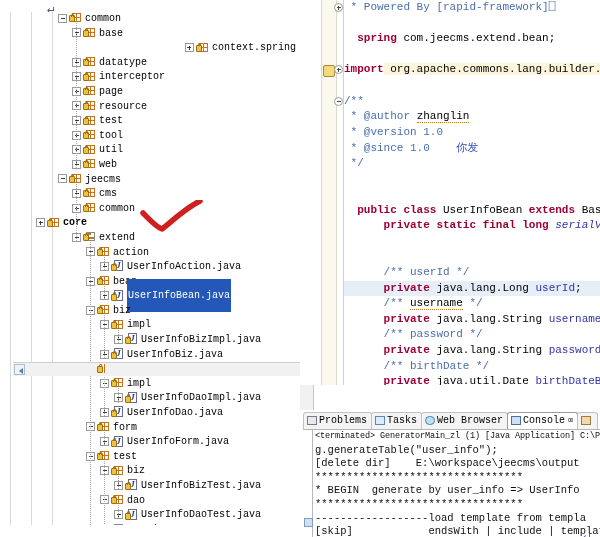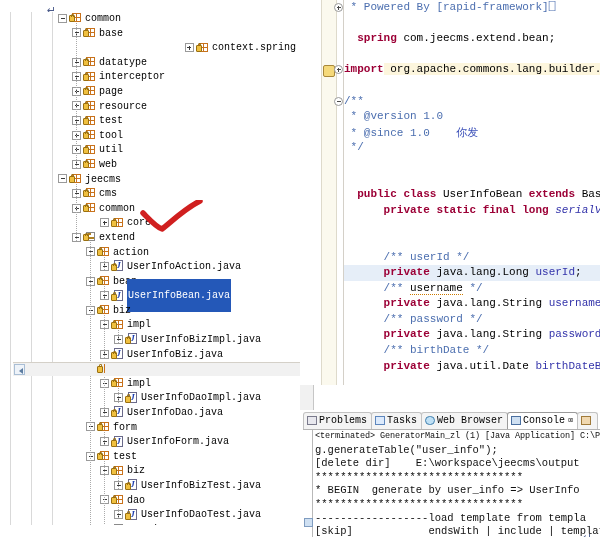--- a/index.html
+++ b/index.html
@@ -440,21 +440,21 @@
         <div class="trow" style="padding-left: 72px;"><span class="exp plus"></span><span class="ic ic-pkg"><i class="vbar"></i><i class="lock"></i></span><span class="tlabel">interceptor</span></div>
         <div class="trow" style="padding-left: 72px;"><span class="exp plus"></span><span class="ic ic-pkg"><i class="vbar"></i><i class="lock"></i></span><span class="tlabel">page</span></div>
         <div class="trow" style="padding-left: 72px;"><span class="exp plus"></span><span class="ic ic-pkg"><i class="vbar"></i><i class="lock"></i></span><span class="tlabel">resource</span></div>
         <div class="trow" style="padding-left: 72px;"><span class="exp plus"></span><span class="ic ic-pkg"><i class="vbar"></i><i class="lock"></i></span><span class="tlabel">test</span></div>
         <div class="trow" style="padding-left: 72px;"><span class="exp plus"></span><span class="ic ic-pkg"><i class="vbar"></i><i class="lock"></i></span><span class="tlabel">tool</span></div>
         <div class="trow" style="padding-left: 72px;"><span class="exp plus"></span><span class="ic ic-pkg"><i class="vbar"></i><i class="lock"></i></span><span class="tlabel">util</span></div>
         <div class="trow" style="padding-left: 72px;"><span class="exp plus"></span><span class="ic ic-pkg"><i class="vbar"></i><i class="lock"></i></span><span class="tlabel">web</span></div>
         <div class="trow" style="padding-left: 58px;"><span class="exp"></span><span class="ic ic-pkg"><i class="vbar"></i><i class="lock"></i></span><span class="tlabel">jeecms</span></div>
         <div class="trow" style="padding-left: 72px;"><span class="exp plus"></span><span class="ic ic-pkg"><i class="vbar"></i><i class="lock"></i></span><span class="tlabel">cms</span></div>
         <div class="trow" style="padding-left: 72px;"><span class="exp plus"></span><span class="ic ic-pkg"><i class="vbar"></i><i class="lock"></i></span><span class="tlabel">common</span></div>
-        <div class="trow" style="padding-left: 100px;"><span class="exp plus"></span><span class="ic ic-pkg"><i class="vbar"></i><i class="lock"></i></span><span class="tlabel">core</span></div>
+        <div class="trow" style="padding-left: 36px; font-weight: bold;"><span class="exp plus"></span><span class="ic ic-pkg"><i class="vbar"></i><i class="lock"></i></span><span class="tlabel">core</span></div>
         <div class="trow" style="padding-left: 72px;"><span class="exp"></span><span class="ic ic-pkgx"><i class="node n1"></i><i class="node n2"></i><i class="node n3"></i><i class="lock"></i></span><span class="tlabel">extend</span></div>
         <div class="trow" style="padding-left: 86px;"><span class="exp"></span><span class="ic ic-pkg"><i class="vbar"></i><i class="lock"></i></span><span class="tlabel">action</span></div>
         <div class="trow" style="padding-left: 100px;"><span class="exp plus"></span><span class="ic ic-java"><i class="j">J</i><i class="lock" style="top: 4px;"></i></span><span class="tlabel">UserInfoAction.java</span></div>
         <div class="trow" style="padding-left: 86px;"><span class="exp"></span><span class="ic ic-pkg"><i class="vbar"></i><i class="lock"></i></span><span class="tlabel">bean</span></div>
         <div class="trow" style="padding-left: 100px;"><span class="exp plus"></span><span class="ic ic-java"><i class="j">J</i><i class="lock" style="top: 4px;"></i></span><span class="tlabel sel">UserInfoBean.java</span></div>
         <div class="trow" style="padding-left: 86px;"><span class="exp"></span><span class="ic ic-pkg"><i class="vbar"></i><i class="lock"></i></span><span class="tlabel">biz</span></div>
         <div class="trow" style="padding-left: 100px;"><span class="exp"></span><span class="ic ic-pkg"><i class="vbar"></i><i class="lock"></i></span><span class="tlabel">impl</span></div>
         <div class="trow" style="padding-left: 114px;"><span class="exp plus"></span><span class="ic ic-java"><i class="j">J</i><i class="lock" style="top: 4px;"></i></span><span class="tlabel">UserInfoBizImpl.java</span></div>
         <div class="trow" style="padding-left: 100px;"><span class="exp plus"></span><span class="ic ic-java"><i class="j">J</i><i class="lock" style="top: 4px;"></i></span><span class="tlabel">UserInfoBiz.java</span></div>
         <div class="trow" style="padding-left: 86px;"><span class="exp"></span><span class="ic ic-pkg"><i class="vbar"></i><i class="lock"></i></span><span class="tlabel">dao</span></div>
@@ -503,20 +503,21 @@
         <div class="fold" style="left: 21px; top: 96.6px;"></div>
       </div>
     <div id="code">
         <div class="cline"><span class="cmt"> * Powered By [rapid-framework]⎕</span></div>
         <div class="cline"><span class="plain"></span></div>
         <div class="cline"><span class="plain">  </span><span class="kw">spring</span><span class="plain"> com.jeecms.extend.bean;</span></div>
         <div class="cline"><span class="plain"></span></div>
         <div class="cline"><span class="kw">import</span><span class="imp"> org.apache.commons.lang.builder.E</span></div>
         <div class="cline"><span class="plain"></span></div>
         <div class="cline"><span class="jdoc">/**</span></div>
+        <div class="cline"><span class="jdoc"> * @author </span><span class="spell">zhanglin</span></div>
         <div class="cline"><span class="jdoc"> * @version 1.0</span></div>
         <div class="cline"><span class="jdoc"> * @since 1.0    </span><span class="cn">你发</span></div>
         <div class="cline"><span class="jdoc"> */</span></div>
         <div class="cline"><span class="plain"></span></div>
         <div class="cline"><span class="plain"></span></div>
         <div class="cline"><span class="plain">  </span><span class="kw">public class</span><span class="plain"> UserInfoBean </span><span class="kw">extends</span><span class="plain"> BaseBe</span></div>
         <div class="cline"><span class="plain">      </span><span class="kw">private static final long</span><span class="plain"> </span><span class="sfld">serialVers</span></div>
         <div class="cline"><span class="plain"></span></div>
         <div class="cline"><span class="plain"></span></div>
         <div class="cline"><span class="cmt">      /** userId */</span></div>

